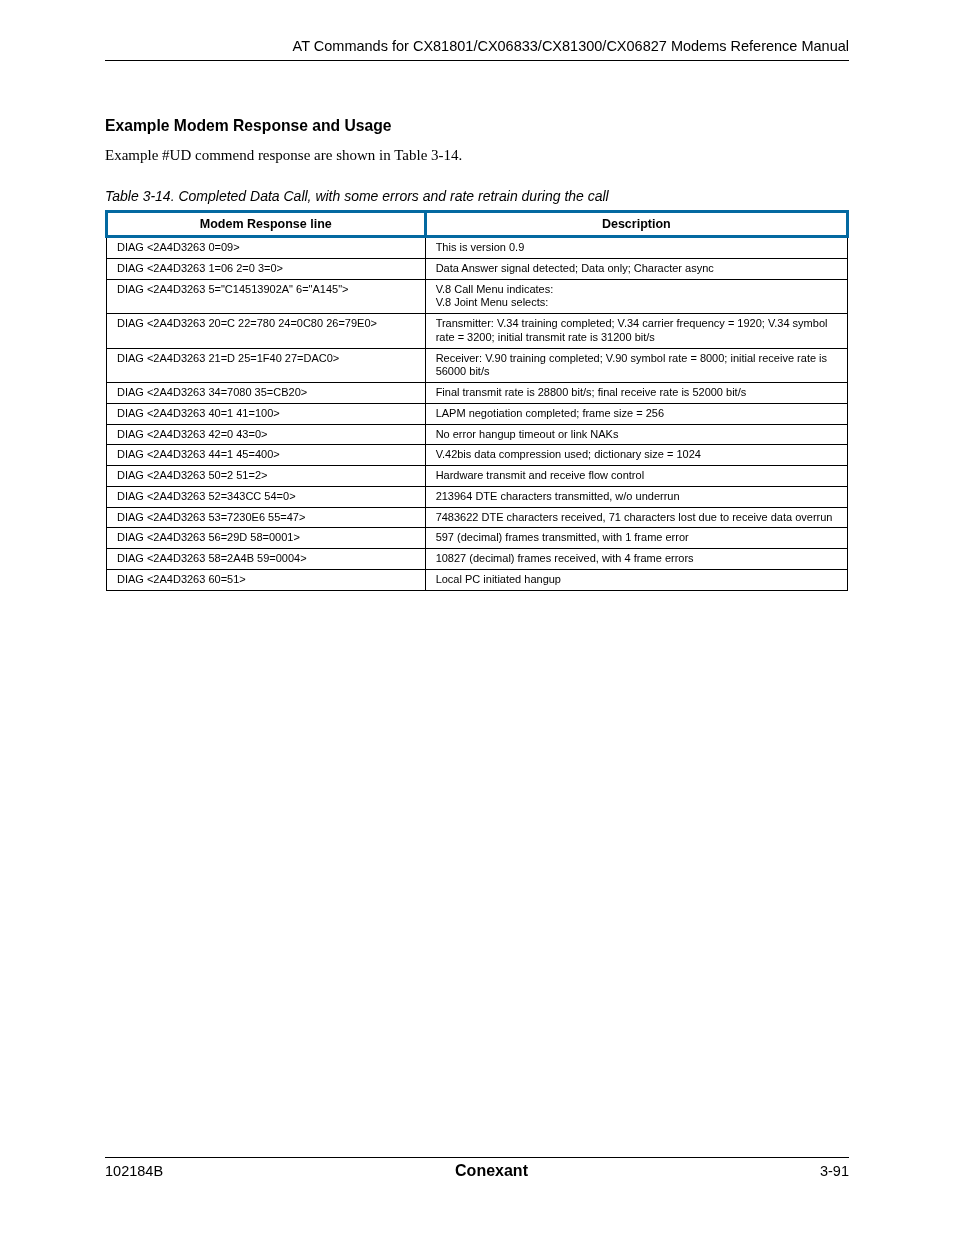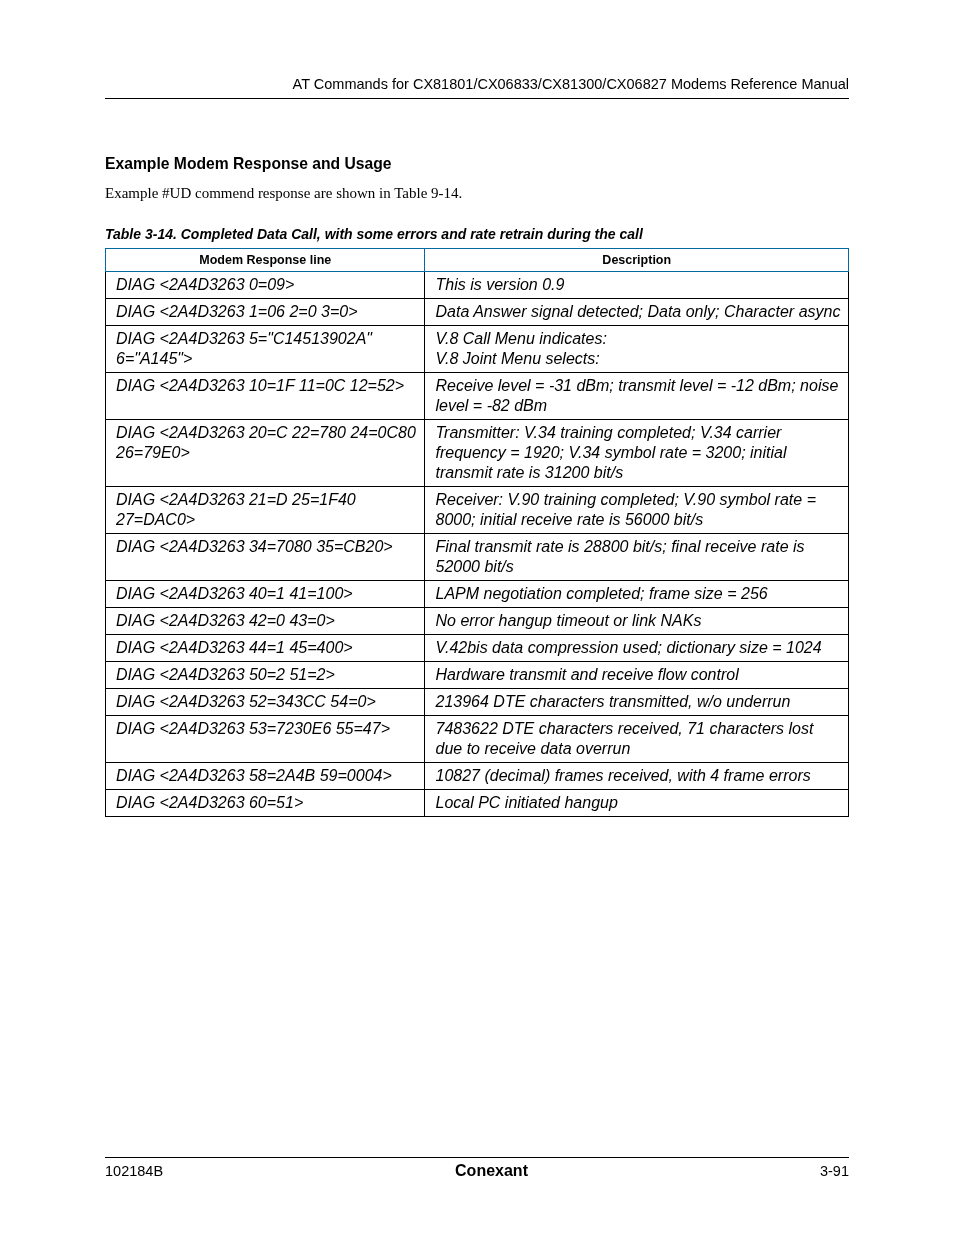--- a/index.html
+++ b/index.html
@@ -7,21 +7,21 @@
     padding: 0;
     background: #fff;
     font-family: Arial, Helvetica, sans-serif;
     color: #000;
     width: 954px;
   }
   .page {
     box-sizing: border-box;
     width: 954px;
     min-height: 1235px;
-    padding: 76px 105px 40px 105px;
+    padding: 38px 105px 40px 105px;
     position: relative;
   }
   .running-head {
     font-size: 14.5px;
     text-align: right;
     padding-bottom: 6px;
     border-bottom: 1.5px solid #000;
     margin-bottom: 55px;
   }
   .section-title {
@@ -33,45 +33,44 @@
     
     transform: scaleX(0.95);
     transform-origin: left;
   }
   .body-text {
     font-family: "Times New Roman", Times, serif;
     font-size: 15px;
     margin: 0 0 24px 0;
   }
   .table-caption {
-    font-weight: bold;
+    font-weight: normal;
     font-style: italic;
     font-size: 14px;
     margin: 0 0 6px 0;
   }
   table.data {
     border-collapse: collapse;
     width: 100%;
     border: 1.5px solid #000;
     table-layout: fixed;
   }
   table.data th {
-    border: 1px solid #0369a1;
+    border: 3px solid #0369a1;
     font-weight: bold;
     font-size: 12.5px;
     text-align: center;
     padding: 4px 6px;
   }
   table.data td {
     border: 1px solid #000;
-    font-size: 16px;
+    font-size: 11px;
     padding: 3px 6px 3px 10px;
     vertical-align: top;
     line-height: 1.25;
-    font-style: italic;
   }
   table.data td.resp {
     width: 43%;
   }
   table.data td.desc {
     width: 57%;
   }
   .footer {
     position: absolute;
     left: 105px;
@@ -92,21 +91,21 @@
 </style>
 </head>
 <body>
 
 <div class="page">
 
   <div class="running-head">AT Commands for CX81801/CX06833/CX81300/CX06827 Modems Reference Manual</div>
 
   <h3 class="section-title">Example Modem Response and Usage</h3>
 
-  <p class="body-text">Example #UD commend response are shown in Table 9-14.</p>
+  <p class="body-text">Example #UD commend response are shown in Table 3-14.</p>
 
   <p class="table-caption">Table 3-14. Completed Data Call, with some errors and rate retrain during the call</p>
 
   <table class="data">
     <colgroup>
       <col style="width:43%">
       <col style="width:57%">
     </colgroup>
     <thead>
       <tr>
@@ -119,24 +118,20 @@
           <td class="resp">DIAG &lt;2A4D3263 0=09&gt;</td>
           <td class="desc">This is version 0.9</td>
         </tr>
         <tr>
           <td class="resp">DIAG &lt;2A4D3263 1=06 2=0 3=0&gt;</td>
           <td class="desc">Data Answer signal detected; Data only; Character async</td>
         </tr>
         <tr>
           <td class="resp">DIAG &lt;2A4D3263 5="C14513902A" 6="A145"&gt;</td>
           <td class="desc">V.8 Call Menu indicates:<br>V.8 Joint Menu selects:</td>
-        </tr>
-        <tr>
-          <td class="resp">DIAG &lt;2A4D3263 10=1F 11=0C 12=52&gt;</td>
-          <td class="desc">Receive level = -31 dBm; transmit level = -12 dBm; noise level = -82 dBm</td>
         </tr>
         <tr>
           <td class="resp">DIAG &lt;2A4D3263 20=C 22=780 24=0C80 26=79E0&gt;</td>
           <td class="desc">Transmitter: V.34 training completed; V.34 carrier frequency = 1920; V.34 symbol rate = 3200; initial transmit rate is 31200 bit/s</td>
         </tr>
         <tr>
           <td class="resp">DIAG &lt;2A4D3263 21=D 25=1F40 27=DAC0&gt;</td>
           <td class="desc">Receiver: V.90 training completed; V.90 symbol rate = 8000; initial receive rate is 56000 bit/s</td>
         </tr>
         <tr>
@@ -161,20 +156,24 @@
         </tr>
         <tr>
           <td class="resp">DIAG &lt;2A4D3263 52=343CC 54=0&gt;</td>
           <td class="desc">213964 DTE characters transmitted, w/o underrun</td>
         </tr>
         <tr>
           <td class="resp">DIAG &lt;2A4D3263 53=7230E6 55=47&gt;</td>
           <td class="desc">7483622 DTE characters received, 71 characters lost due to receive data overrun</td>
         </tr>
         <tr>
+          <td class="resp">DIAG &lt;2A4D3263 56=29D 58=0001&gt;</td>
+          <td class="desc">597 (decimal) frames transmitted, with 1 frame error</td>
+        </tr>
+        <tr>
           <td class="resp">DIAG &lt;2A4D3263 58=2A4B 59=0004&gt;</td>
           <td class="desc">10827 (decimal) frames received, with 4 frame errors</td>
         </tr>
         <tr>
           <td class="resp">DIAG &lt;2A4D3263 60=51&gt;</td>
           <td class="desc">Local PC initiated hangup</td>
         </tr>
       </tbody>
   </table>
 

